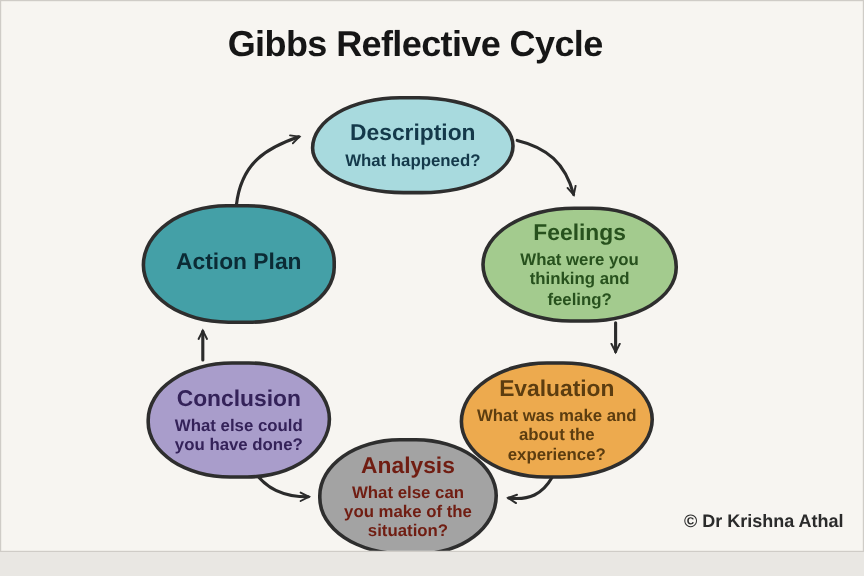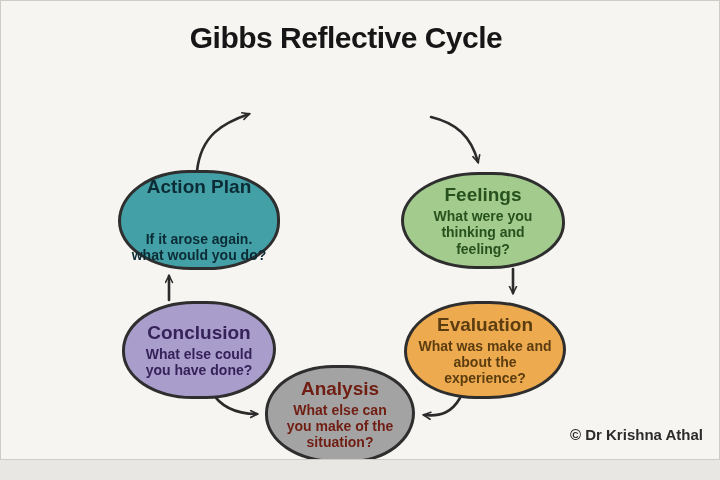--- a/index.html
+++ b/index.html
@@ -70,21 +70,21 @@
     font-size: 14px;
     font-weight: 600;
     line-height: 1.16;
     margin: 0;
   }
   
   .n-description { left: 258px; top: 79px;  width: 170px; height: 82px; border-radius: 48% 52% 50% 50% / 58% 56% 54% 52%; }
   .n-description .subtext { max-width: 150px; }
   .n-feelings    { left: 400px; top: 171px; width: 164px; height: 97px; border-radius: 52% 48% 50% 50% / 55% 57% 52% 55%; }
   .n-feelings .subtext { max-width: 152px; }
-  .n-evaluation  { left: 403px; top: 300px; width: 162px; height: 98px; border-radius: 49% 51% 52% 48% / 56% 54% 55% 53%; }
+  .n-evaluation  { left: 382px; top: 300px; width: 162px; height: 98px; border-radius: 49% 51% 52% 48% / 56% 54% 55% 53%; }
   .n-evaluation .subtext { max-width: 152px; }
   .n-analysis    { left: 264px; top: 364px; width: 150px; height: 98px; border-radius: 50% 50% 48% 52% / 54% 54% 56% 54%; }
   .n-analysis .subtext { max-width: 122px; }
   .n-conclusion  { left: 121px; top: 300px; width: 154px; height: 98px; border-radius: 51% 49% 50% 50% / 55% 54% 56% 53%; }
   .n-conclusion .subtext { max-width: 132px; }
   .n-actionplan  { left: 117px; top: 169px; width: 162px; height: 100px; border-radius: 49% 51% 50% 50% / 57% 54% 53% 55%; gap: 31px; }
   .n-actionplan .subtext { max-width: 152px; }
   .copyright {
     position: absolute;
     right: 16px;
@@ -108,20 +108,24 @@
       </marker>
     </defs>
     <path class="link" d="M 196 170 C 200 134 222 122 248 113" marker-end="url(#vhead)"></path>
     <path class="link" d="M 430 116 C 455 122 470 135 477 161" marker-end="url(#vhead)"></path>
     <path class="link" d="M 512 268 L 512 292" marker-end="url(#vhead)"></path>
     <path class="link" d="M 459 397 C 451 411 440 416 423 414" marker-end="url(#vhead)"></path>
     <path class="link" d="M 210 390 C 220 407 236 413 256 413" marker-end="url(#vhead)"></path>
     <path class="link" d="M 168 299 L 168 275" marker-end="url(#vhead)"></path>
   </svg>
 
+  <div class="bubble n-description" style="background: rgb(168, 218, 222); color: rgb(20, 57, 74);">
+    <div class="heading">Description</div>
+    <div class="subtext">What happened?</div>
+  </div>
 
   <div class="bubble n-feelings" style="background: rgb(163, 203, 142); color: rgb(39, 81, 29);">
     <div class="heading">Feelings</div>
     <div class="subtext">What were you thinking and feeling?</div>
   </div>
 
   <div class="bubble n-evaluation" style="background: rgb(237, 170, 78); color: rgb(92, 61, 16);">
     <div class="heading">Evaluation</div>
     <div class="subtext">What was make and about the experience?</div>
   </div>
@@ -131,17 +135,16 @@
     <div class="subtext">What else can you make of the situation?</div>
   </div>
 
   <div class="bubble n-conclusion" style="background: rgb(169, 157, 203); color: rgb(52, 34, 89);">
     <div class="heading">Conclusion</div>
     <div class="subtext">What else could you have done?</div>
   </div>
 
   <div class="bubble n-actionplan" style="background: rgb(68, 160, 167); color: rgb(11, 43, 53);">
     <div class="heading">Action Plan</div>
-    <div class="subtext">If it arose again. what would you do?</div>
   </div>
 
   <div class="copyright">© Dr Krishna Athal</div>
 </div>
 
 </body></html>

